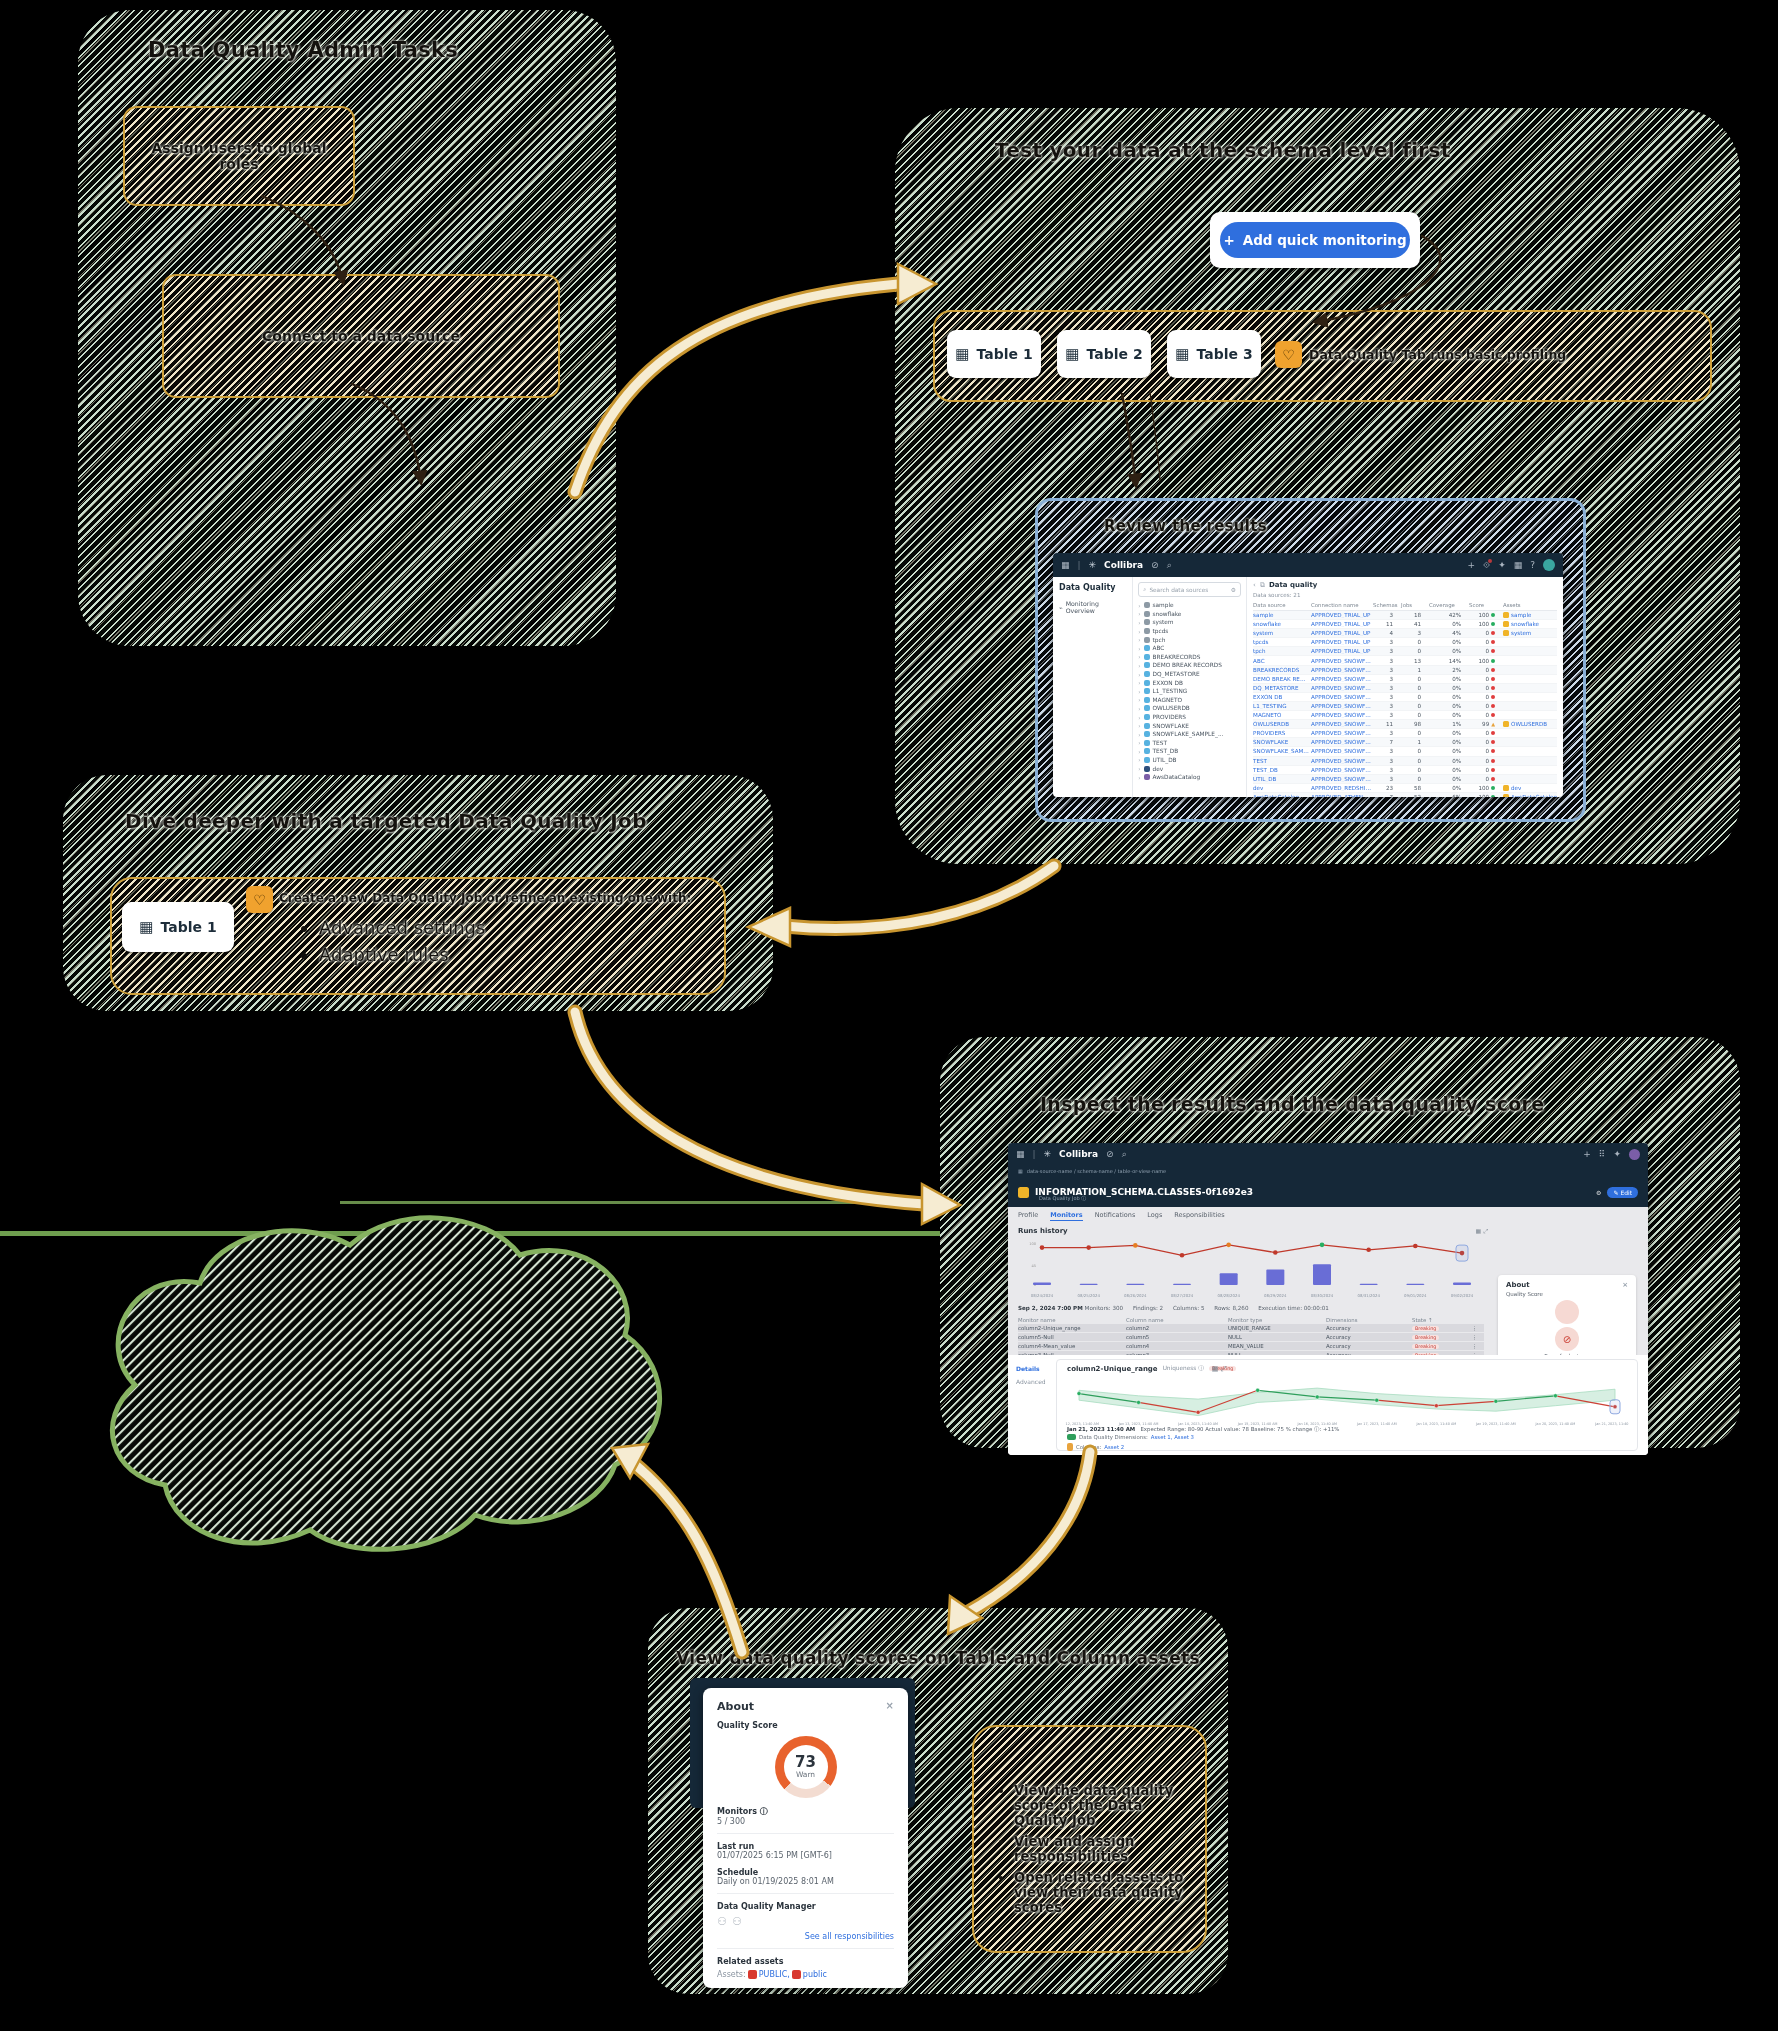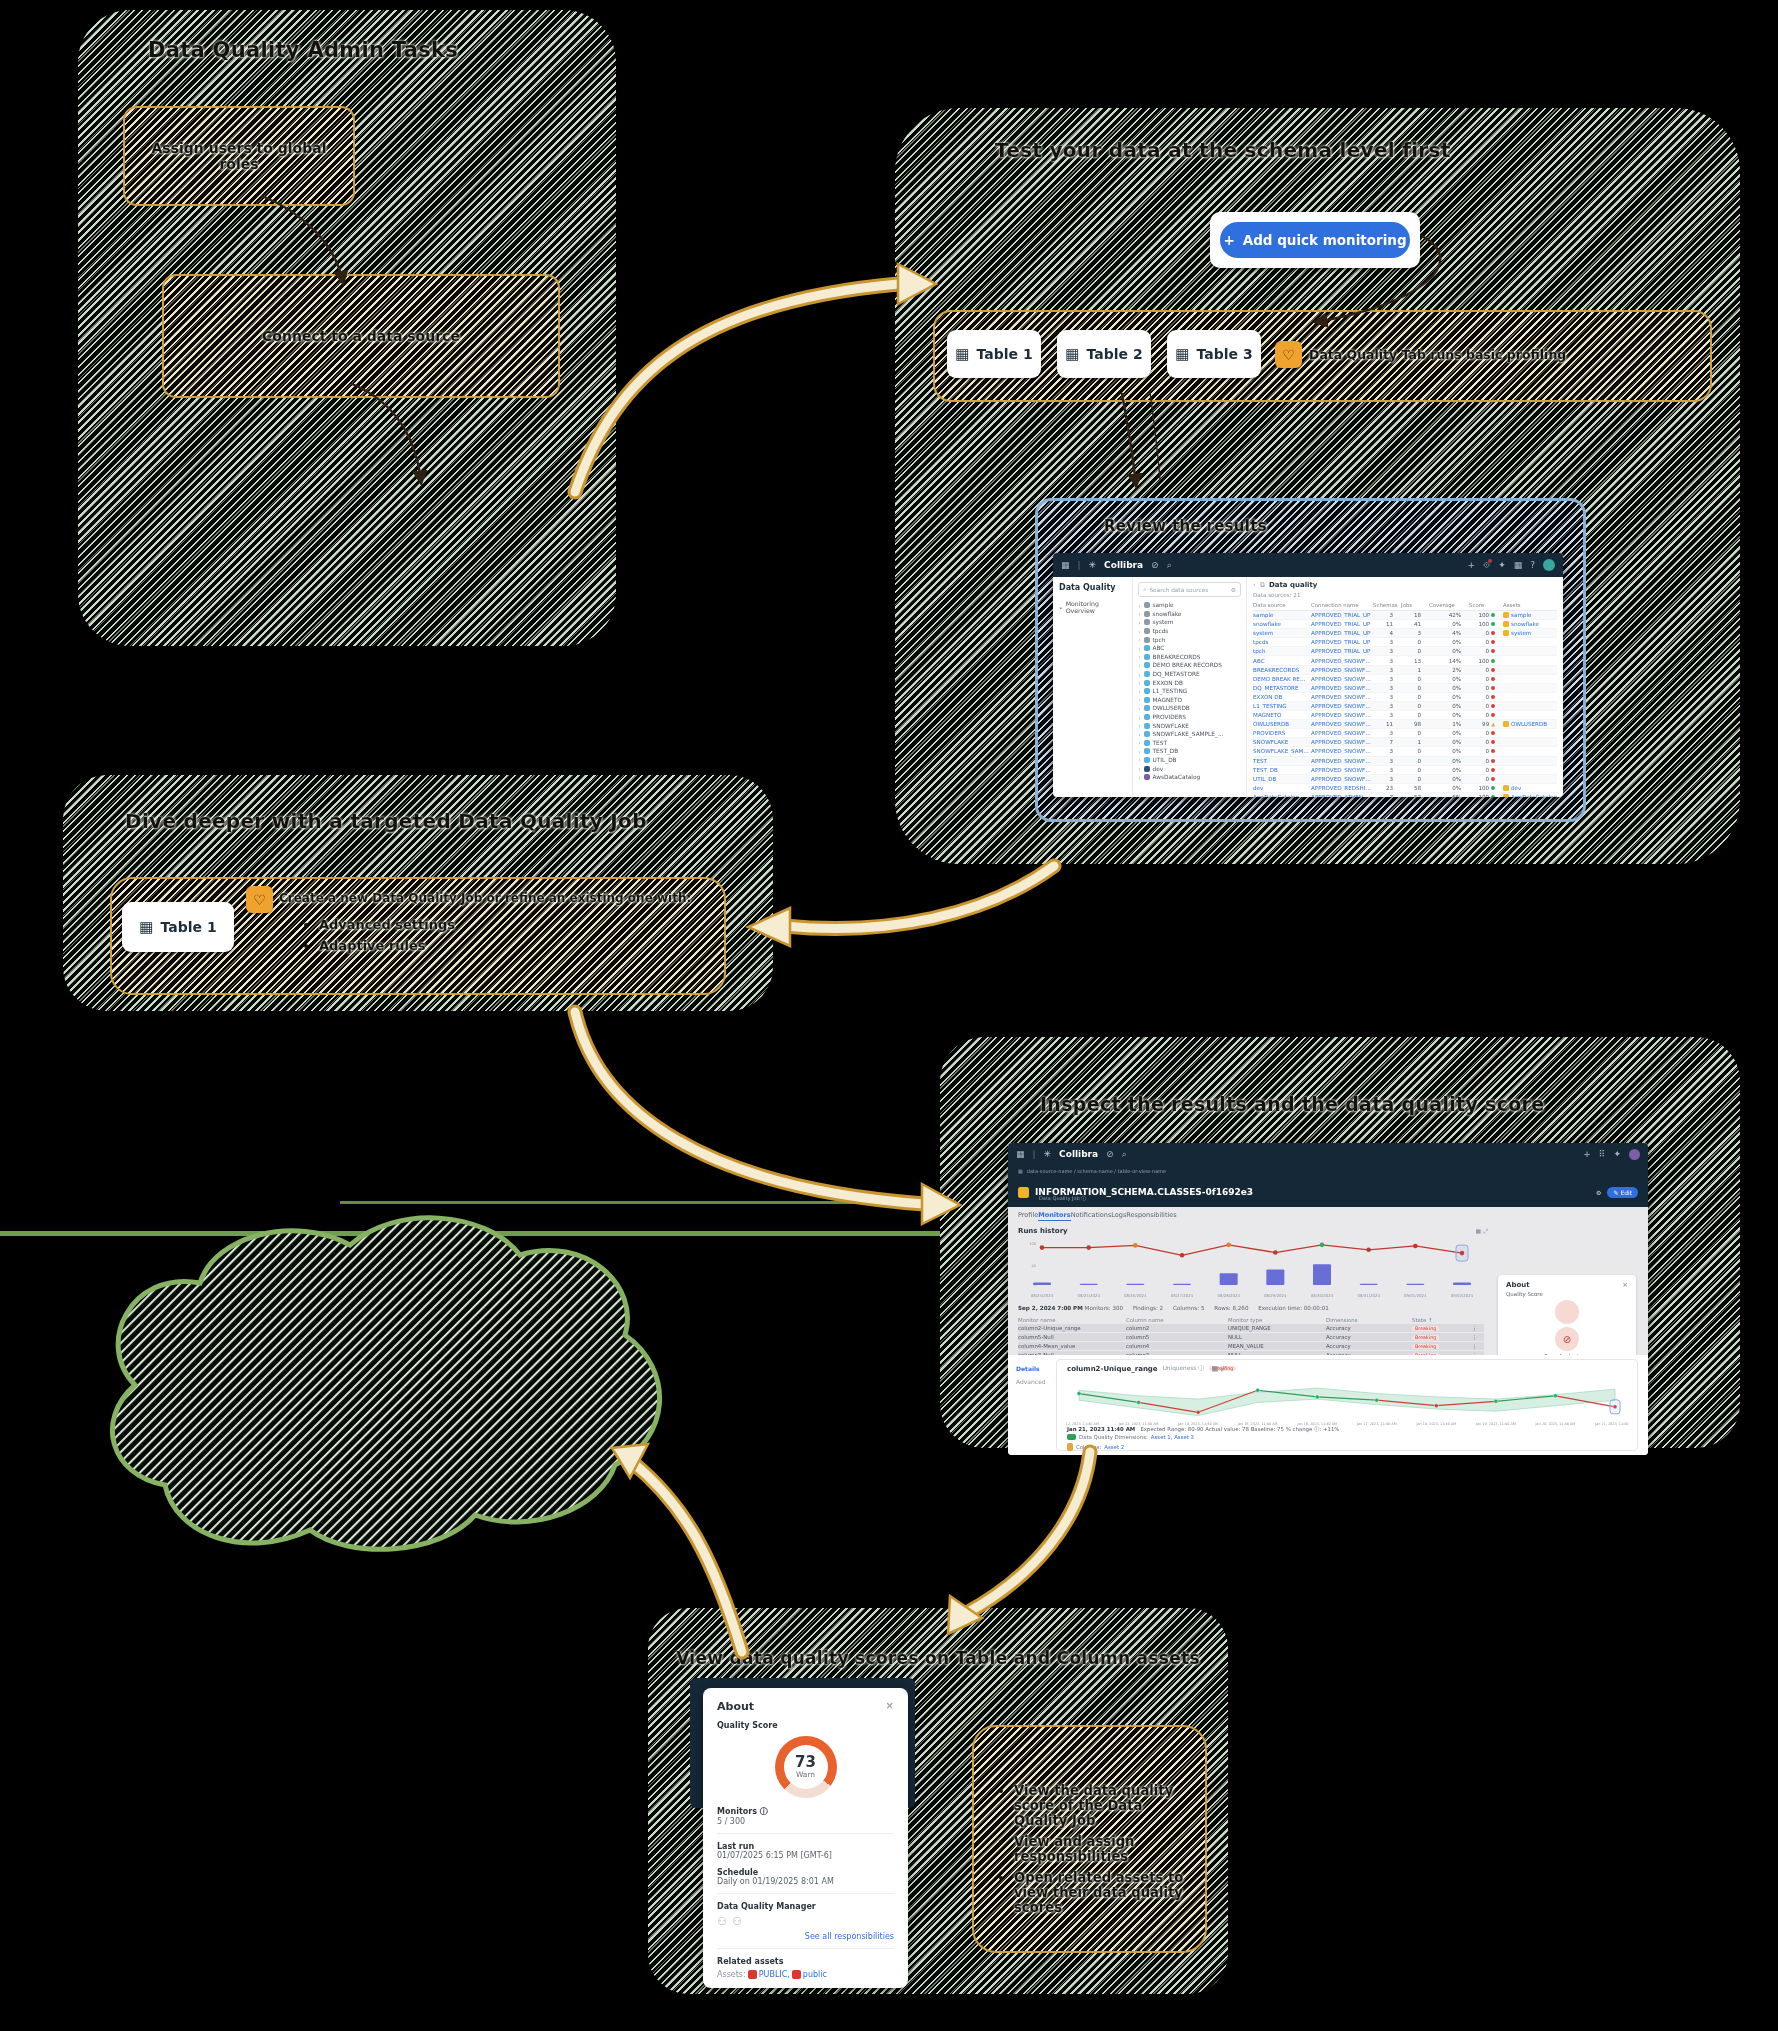--- a/index.html
+++ b/index.html
@@ -75,21 +75,21 @@
   
   #shot2{width:640px;height:312px;font-size:6px;color:#39434d;}
   #shot2 .nav{height:22px;font-size:9px;}
   .bcbar{background:#152838;color:#8fa0b0;font-size:5px;height:12px;display:flex;align-items:center;padding:0 10px;gap:4px;}
   .titbar{background:#152838;color:#fff;height:30px;display:flex;align-items:center;padding:0 10px;gap:6px;}
   .ybadge2{width:11px;height:11px;border-radius:2.5px;background:#f0b429;display:inline-block;}
   .atitle{font-size:9px;font-weight:700;}
   .asub{font-size:5px;color:#8fa0b0;position:absolute;left:31px;top:52px;}
   .editpill{background:#2f6fde;color:#fff;border-radius:8px;font-size:6px;padding:2px 6px;}
   .graybody{position:absolute;left:0;top:64px;width:640px;height:148px;background:#e9e9ec;}
-  .tabs2{position:absolute;left:10px;top:4px;display:flex;font-size:6.5px;color:#5a636d;}
+  .tabs2{position:absolute;left:10px;top:4px;display:flex;gap:12px;font-size:6.5px;color:#5a636d;}
   .tab2.active{color:#2f6fde;font-weight:700;border-bottom:1.5px solid #2f6fde;padding-bottom:1px;}
   .runs-label{position:absolute;left:10px;top:20px;font-size:7px;font-weight:700;color:#2b343d;}
   .chart-ic{position:absolute;right:160px;top:20px;font-size:6px;color:#7d8792;}
   .summary{position:absolute;left:10px;top:98px;font-size:5.6px;color:#5a636d;white-space:nowrap;}
   .summary b{color:#2b343d;}
   .summary span{margin-right:8px;}
   .monh,.monrow{display:grid;grid-template-columns:108px 102px 98px 86px 60px 1fr;align-items:center;font-size:5.4px;}
   .montbl{position:absolute;left:10px;top:108px;width:466px;}
   .monh{color:#7d8792;height:9px;}
   .monrow{height:7.6px;background:#d9d9de;margin-bottom:1.4px;color:#4a5560;}
@@ -567,21 +567,21 @@
 
   <section class="sketch hatchG" style="left:63px;top:775px;width:710px;height:236px;border-radius:44px;">
     <div class="ink htitle" style="position:absolute;left:62px;top:34px;font-size:20px;">Dive deeper with a targeted Data Quality Job</div>
     <div class="hatchY gold" style="position:absolute;left:47px;top:102px;width:612px;height:114px;border-radius:22px;"></div>
     <div class="wcard" style="left:59px;top:127px;width:112px;height:50px;">
       <span class="tblglyph">▦</span>
       <span>Table 1</span>
     </div>
     <div class="badge-dq" style="left:183px;top:111px;">♡</div>
     <div class="ink" style="position:absolute;left:216px;top:116px;font-size:12px;font-weight:600;white-space:nowrap;">Create a new Data Quality Job or refine an existing one with:</div>
-    <ul class="blist ink" id="bullets-job" style="position:absolute;left:238px;top:142px;font-size:13px;font-weight:700;">
+    <ul class="blist ink" id="bullets-job" style="position:absolute;left:238px;top:142px;font-size:18px;font-weight:400;">
         <li>Advanced settings</li>
         <li>Adaptive rules</li>
       </ul>
   </section>
 
   <section class="sketch hatchG" style="left:940px;top:1037px;width:800px;height:411px;border-radius:44px;">
     <div class="ink htitle" style="position:absolute;left:100px;top:56px;font-size:19px;">Inspect the results and the data quality score</div>
 
     <div class="shot" id="shot2" style="left:68px;top:106px;">
       <div class="nav">

